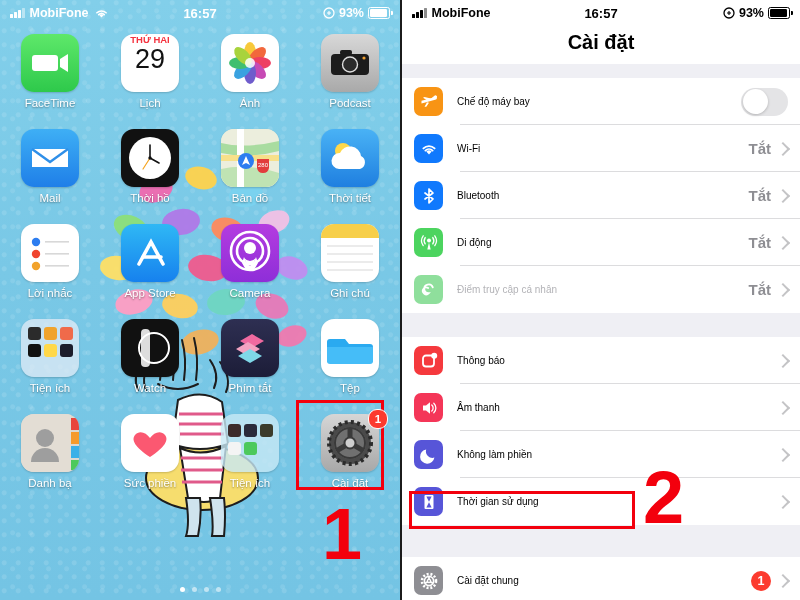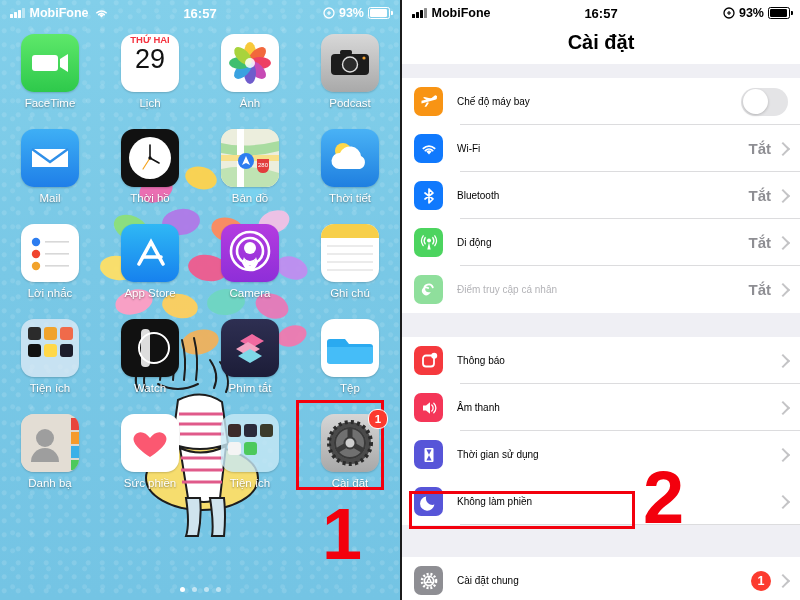--- a/index.html
+++ b/index.html
@@ -605,46 +605,46 @@
             <path d="M14.8 5.2 a6.6 6.6 0 0 1 0 9.6" stroke="#fff" stroke-width="1.3" fill="none" stroke-linecap="round"></path>
           </svg>
         </div>
         <div class="stxt">Âm thanh</div>
         <div class="rightside">
           <span class="chev"></span>
         </div>
         <div class="sep"></div>
       </div>
 
+      <div class="cellrow">
+        <div class="sic" style="background:#5755d8">
+          <svg width="20" height="20" viewBox="0 0 20 20">
+            <path d="M15.4 12.6 A6.6 6.6 0 0 1 7.2 4.4 a7.2 7.2 0 1 0 8.2 8.2z" fill="#fff"></path>
+          </svg>
+        </div>
+        <div class="stxt">Không làm phiền</div>
+        <div class="rightside">
+          <span class="chev"></span>
+        </div>
+        <div class="sep"></div>
+      </div>
+
       <div class="cellrow last">
         <div class="sic" style="background:#5755d8">
           <svg width="20" height="20" viewBox="0 0 20 20">
             <rect x="5.5" y="3" width="9" height="14" rx="1" fill="#fff"></rect>
             <path d="M7.4 4.6 h5.2 L10 9.8z" fill="#5755d8"></path>
             <path d="M7.4 15.4 h5.2 L10 10.2z" fill="#5755d8"></path>
           </svg>
         </div>
         <div class="stxt">Thời gian sử dụng</div>
         <div class="rightside">
           <span class="chev"></span>
         </div>
 
-      </div>
-
-      <div class="cellrow">
-        <div class="sic" style="background:#5755d8">
-          <svg width="20" height="20" viewBox="0 0 20 20">
-            <path d="M15.4 12.6 A6.6 6.6 0 0 1 7.2 4.4 a7.2 7.2 0 1 0 8.2 8.2z" fill="#fff"></path>
-          </svg>
-        </div>
-        <div class="stxt">Không làm phiền</div>
-        <div class="rightside">
-          <span class="chev"></span>
-        </div>
-        <div class="sep"></div>
       </div>
     </div>
 
     <div class="gap" style="height:32px"></div>
 
     <div class="group">
       <div class="cellrow last">
         <div class="sic" style="background:#8e8e93">
           <svg width="20" height="20" viewBox="0 0 20 20">
             <g transform="translate(10,10)">

